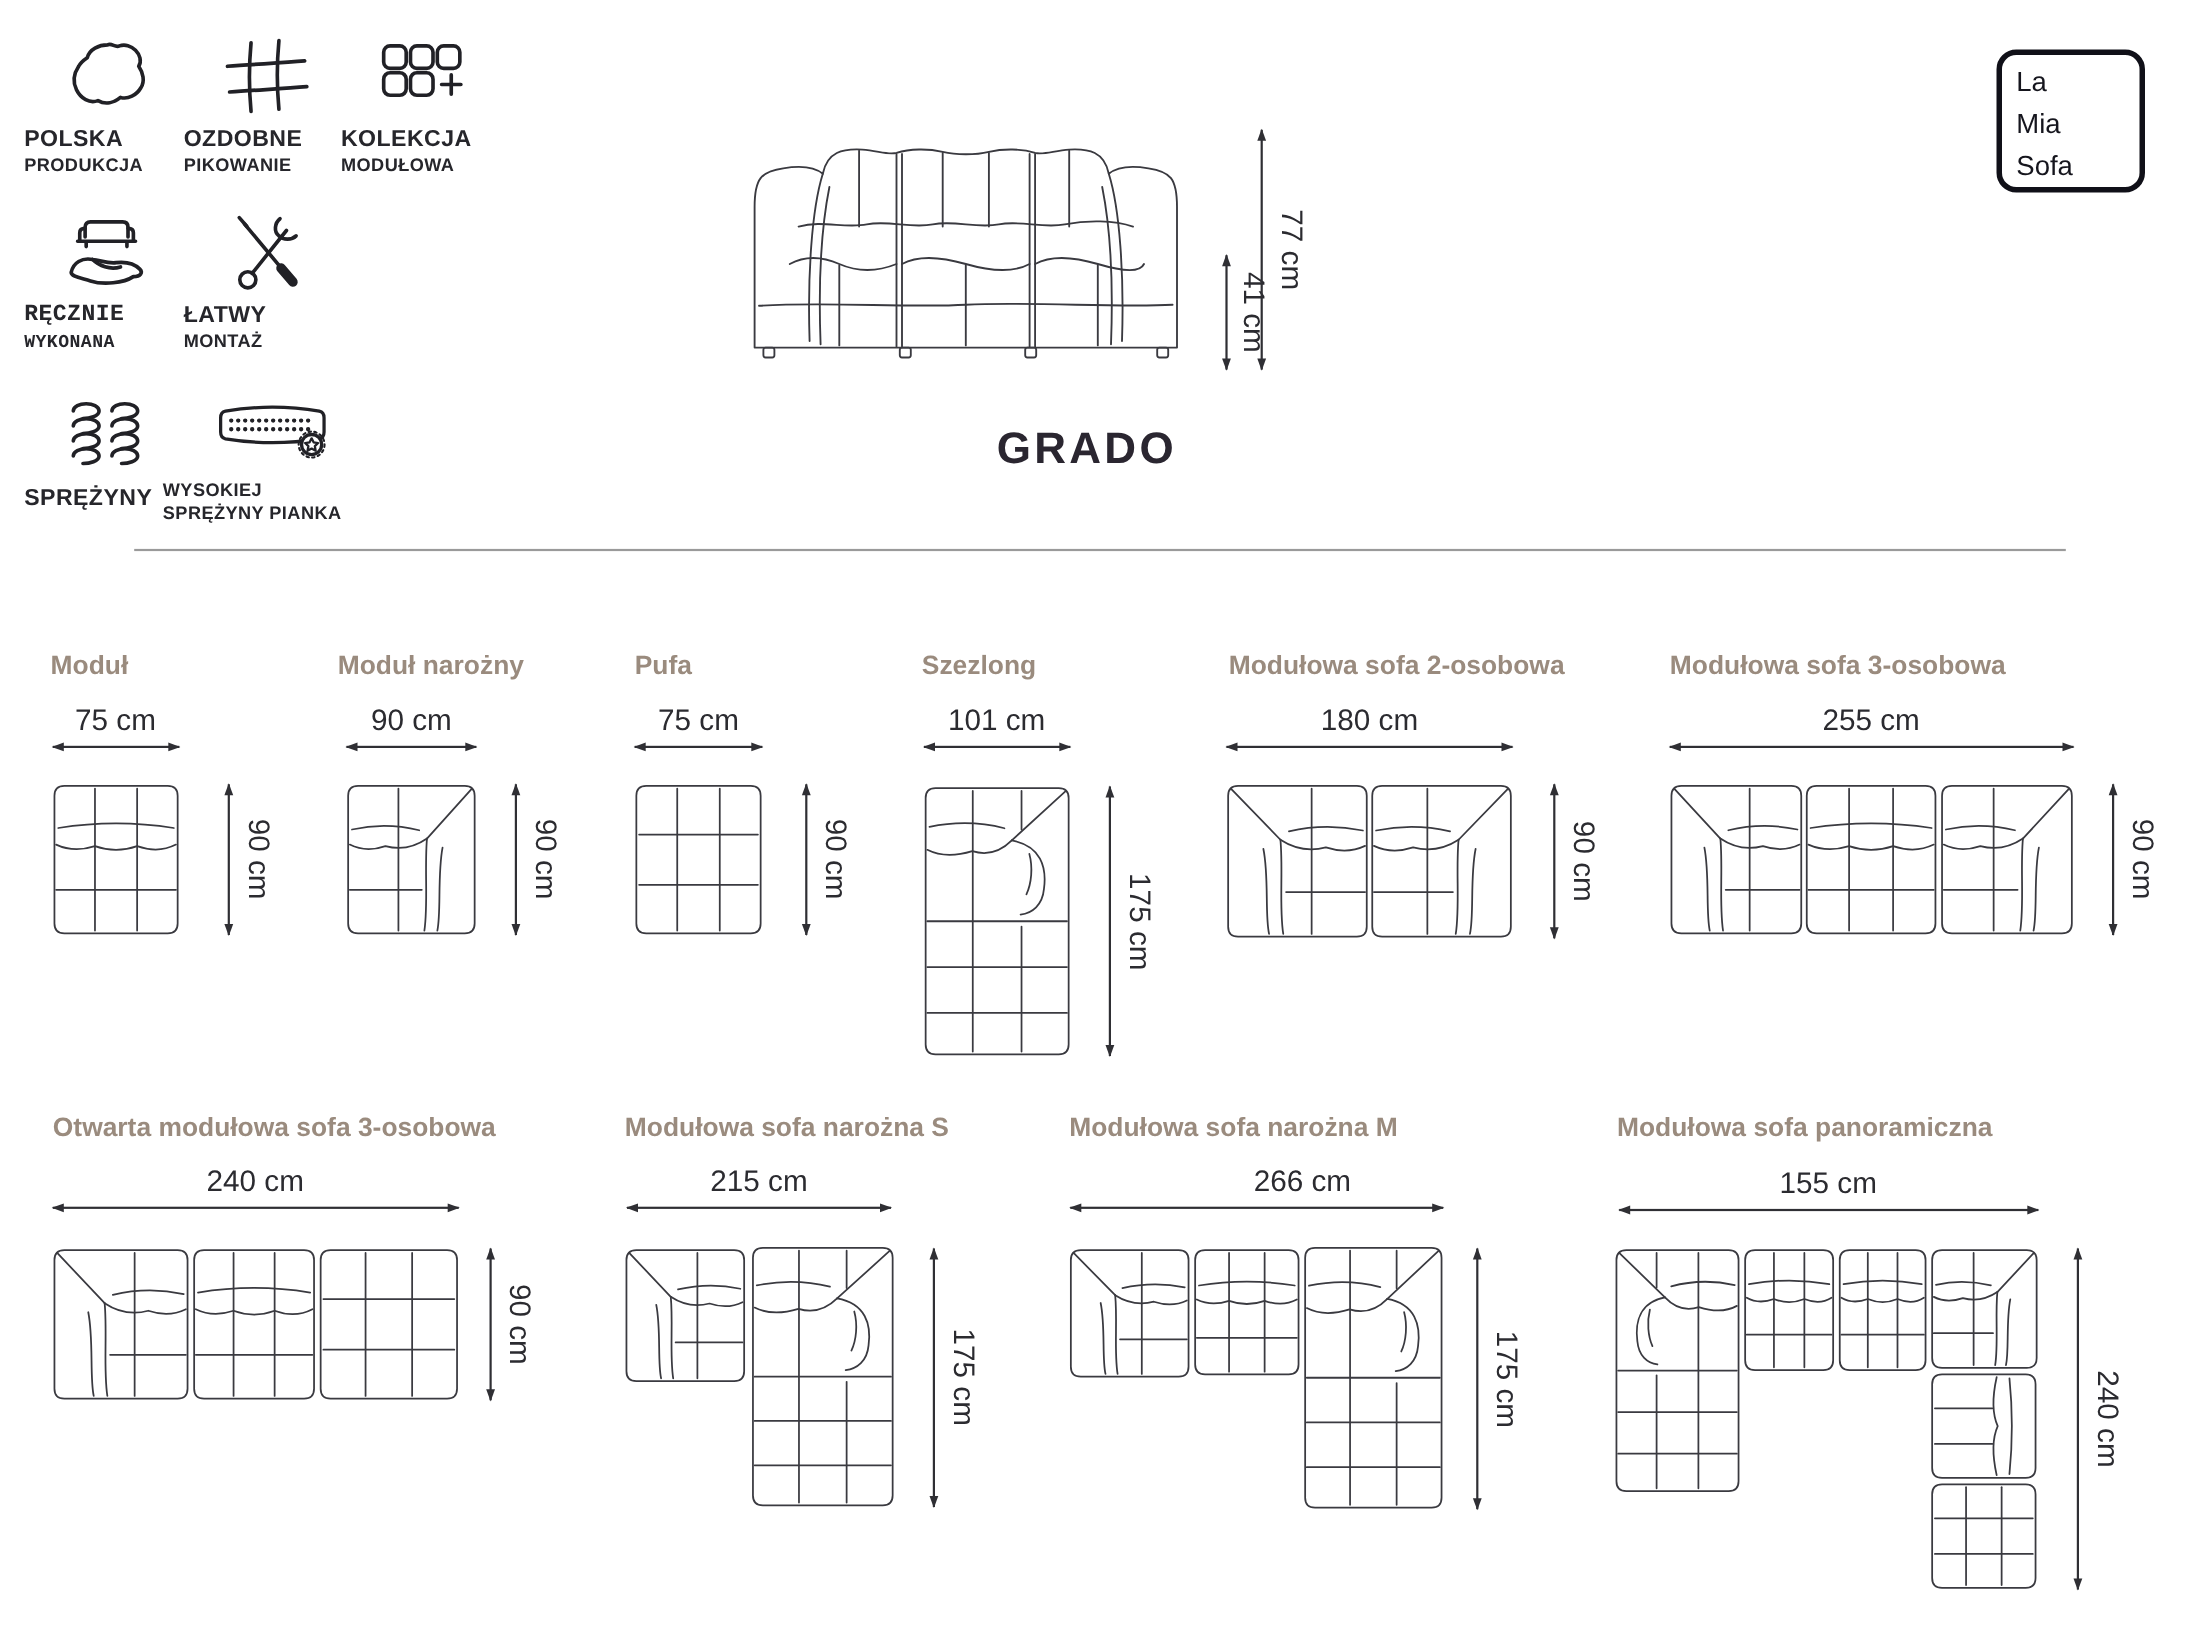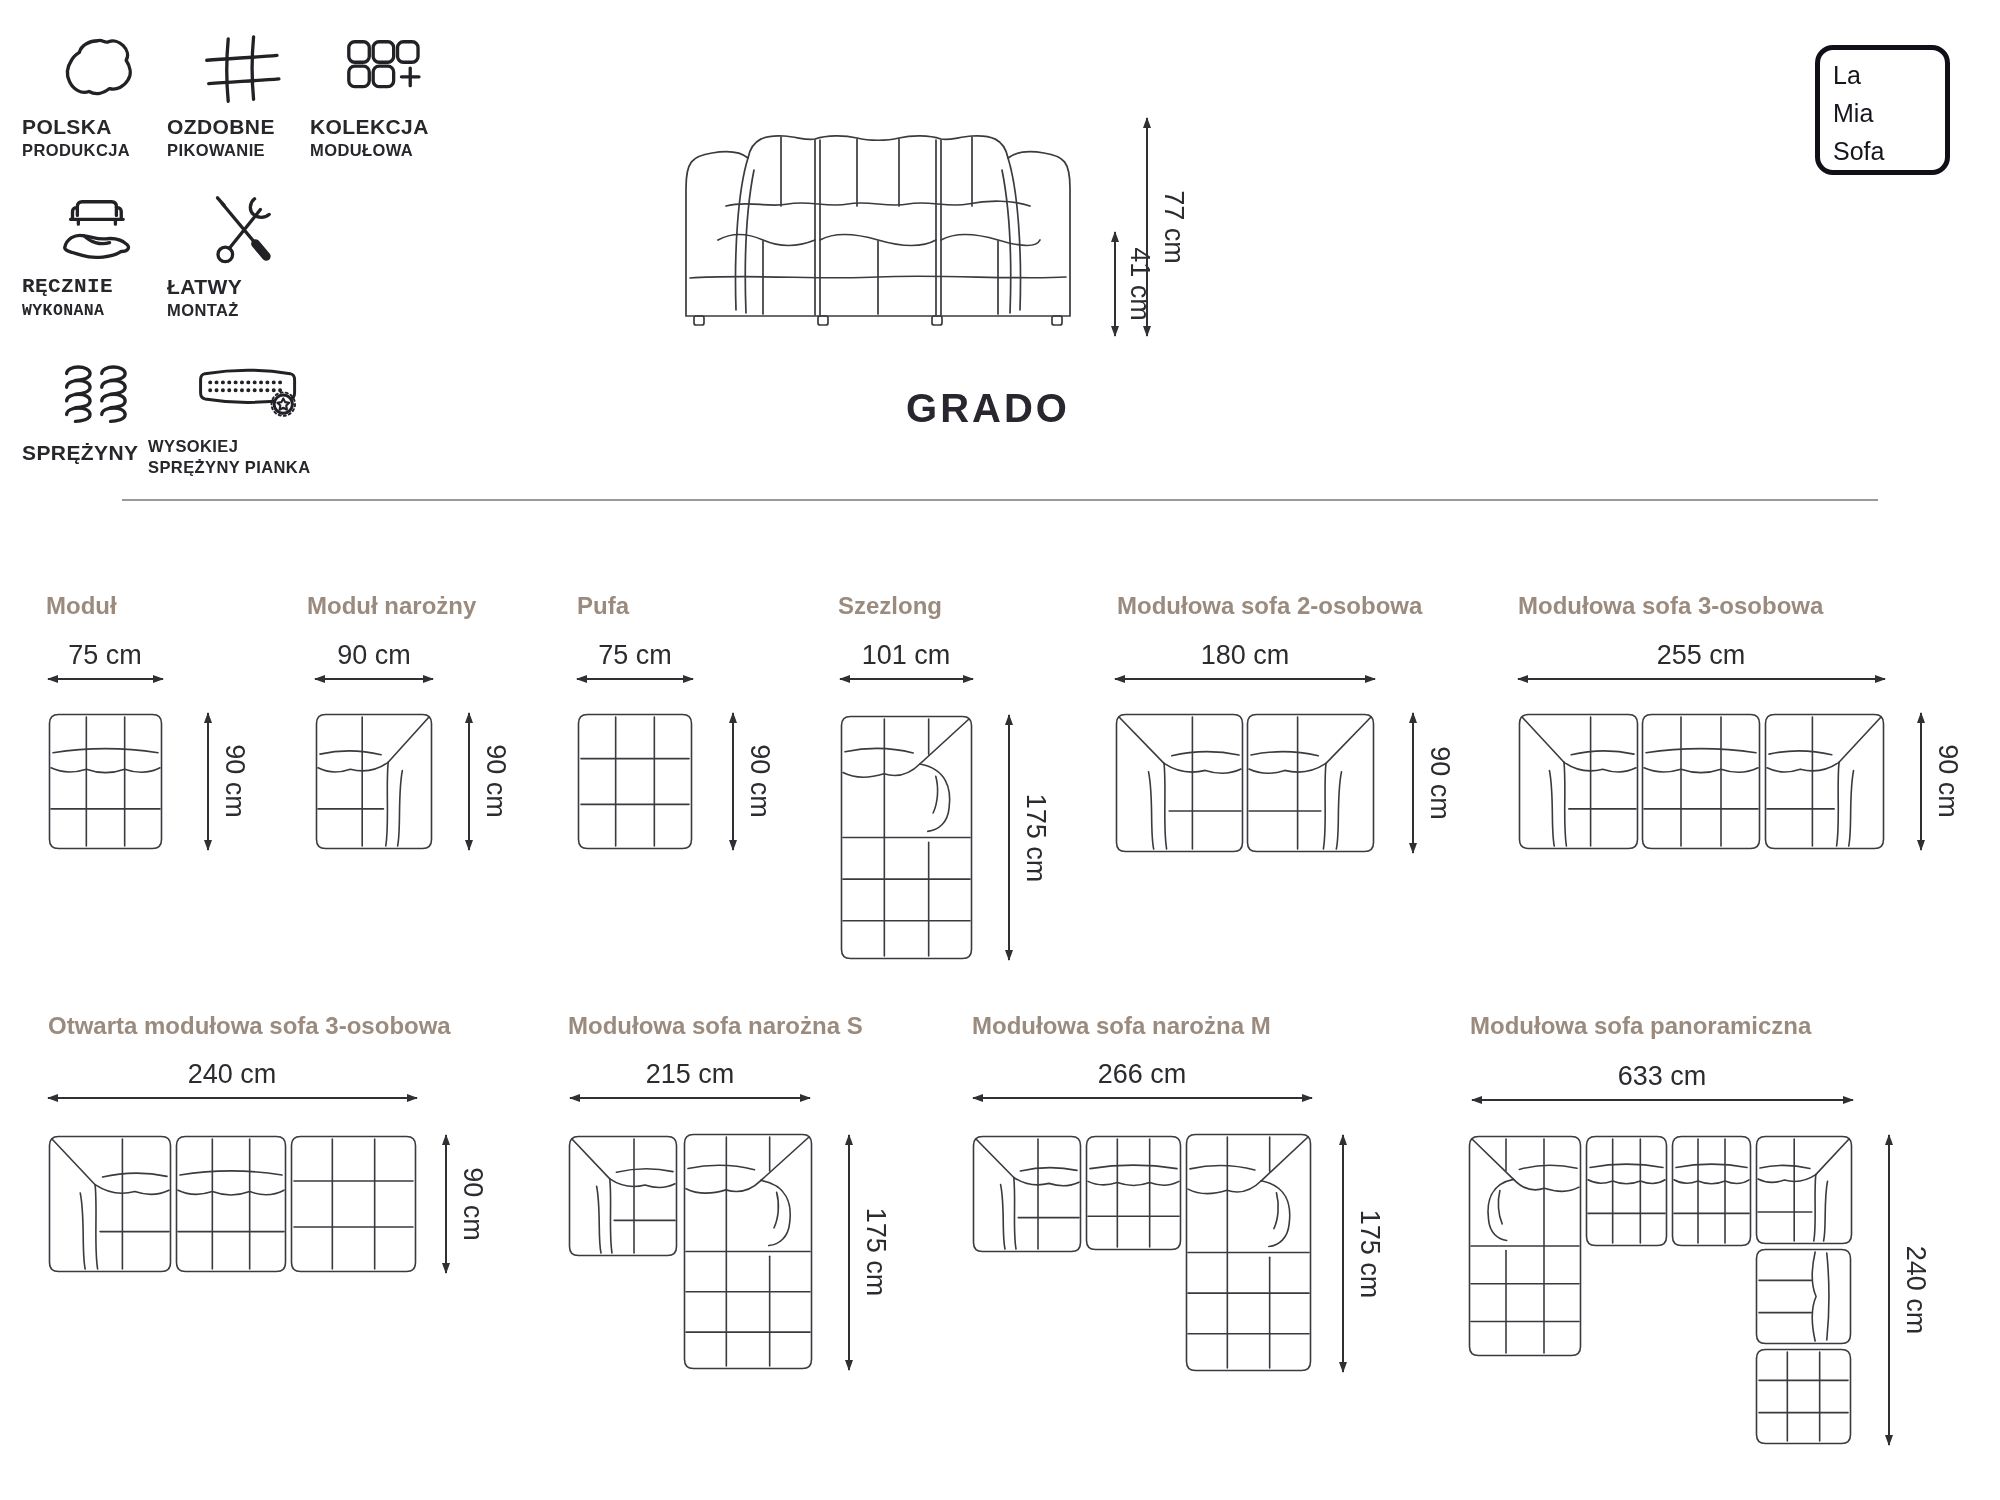--- a/index.html
+++ b/index.html
@@ -358,21 +358,21 @@
       <path d="M93.6,59.25 C96.85,71.1 95.55,85.32 91,94.80000000000001"></path>
       <path d="M3,118.5 H127"></path>
       <path d="M3,158.79000000000002 H127"></path>
       <path d="M3,199.07999999999998 H127"></path>
     </g>
   </svg>
 <div class="varrow" style="left:848px;top:1135px;height:235px;"></div>
 <span class="dim-label v" style="left:860px;top:1252px;">175 cm</span>
 
 <div class="card-title" style="left:972px;top:1012px;">Modułowa sofa narożna M</div>
-<span class="dim-label h" style="left:1142px;top:1059px;">266 cm</span>
+<span class="dim-label h" style="left:1184px;top:1059px;">266 cm</span>
 <div class="harrow" style="left:973px;top:1097px;width:339px;"></div>
 <svg class="drawing" style="left:972px;top:1133px;" width="340" height="239" viewBox="0 0 340 239">
     <g transform="translate(110,2) scale(-1,1)">
       <path d="M10.5,1.5 H99.5 Q108.5,1.5 108.5,10.5 V107.5 Q108.5,116.5 99.5,116.5 H10.5 Q1.5,116.5 1.5,107.5 V10.5 Q1.5,1.5 10.5,1.5 Z"></path>
       <path d="M44,4 V114"></path>
       <path d="M106,4 L68.2,42.48"></path>
       <path d="M3,47.2 Q16.5,53.690000000000005 33,48.379999999999995 Q51.699999999999996,53.1 68.2,42.48"></path>
       <path d="M5,35.4 Q33,29.5 61.60000000000001,35.99"></path>
       <path d="M68.2,42.48 C66,64.9 69.3,94.4 66,114"></path>
       <path d="M81.4,49.559999999999995 C77,70.8 80.3,100.3 77,114"></path>
@@ -398,21 +398,21 @@
       <path d="M91.44,59.75 C94.615,71.7 93.345,86.03999999999999 88.89999999999999,95.60000000000001"></path>
       <path d="M3,119.5 H124"></path>
       <path d="M3,160.13 H124"></path>
       <path d="M3,200.76 H124"></path>
     </g>
   </svg>
 <div class="varrow" style="left:1342px;top:1135px;height:237px;"></div>
 <span class="dim-label v" style="left:1354px;top:1254px;">175 cm</span>
 
 <div class="card-title" style="left:1470px;top:1012px;">Modułowa sofa panoramiczna</div>
-<span class="dim-label h" style="left:1662px;top:1061px;">633 cm</span>
+<span class="dim-label h" style="left:1662px;top:1061px;">155 cm</span>
 <div class="harrow" style="left:1472px;top:1099px;width:381px;"></div>
 <svg class="drawing" style="left:1468px;top:1135px;" width="385" height="310" viewBox="0 0 385 310">
     <g transform="translate(114,0) scale(-1,1)">
       <path d="M10.5,1.5 H103.5 Q112.5,1.5 112.5,10.5 V211.5 Q112.5,220.5 103.5,220.5 H10.5 Q1.5,220.5 1.5,211.5 V10.5 Q1.5,1.5 10.5,1.5 Z"></path>
       <path d="M38,4 V218"></path>
       <path d="M76,4 V35.52"></path>
       <path d="M76,115.44 V218"></path>
       <path d="M110,4 L68.39999999999999,44.400000000000006"></path>
       <path d="M3,52.169999999999995 Q17.099999999999998,59.940000000000005 37.620000000000005,53.28 Q54.72,58.830000000000005 68.39999999999999,44.400000000000006"></path>
       <path d="M5,33.3 Q34.199999999999996,26.64 62.7,34.41"></path>

